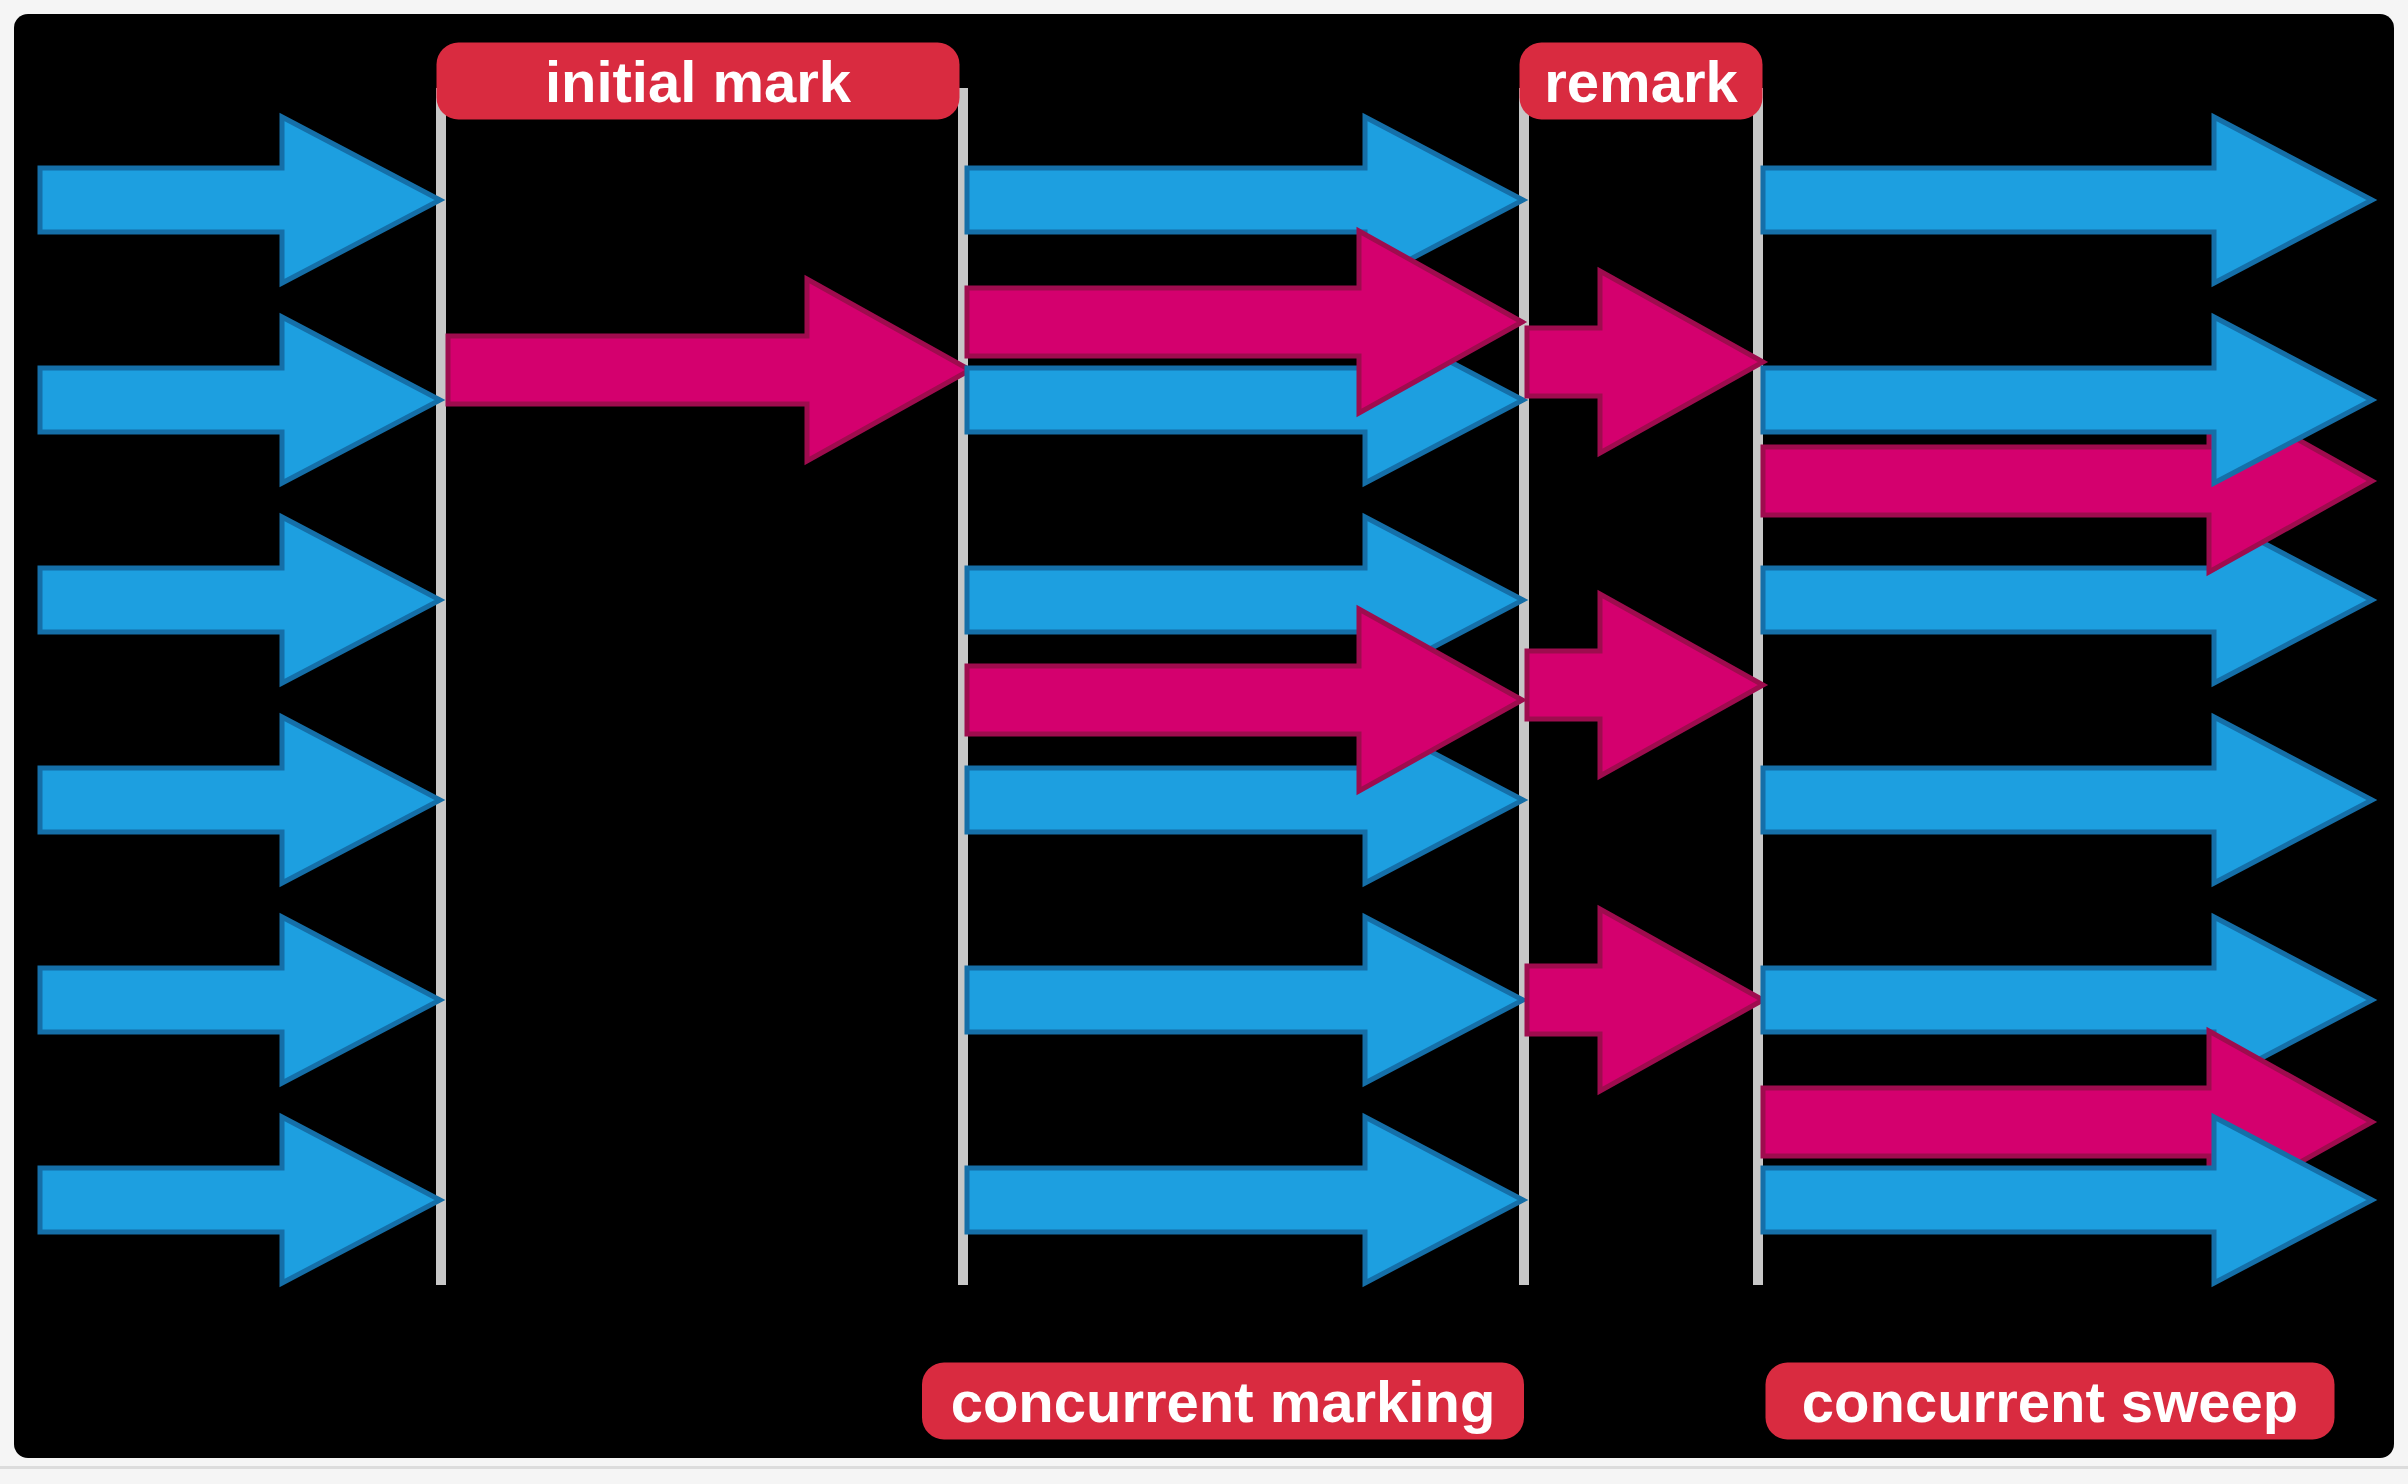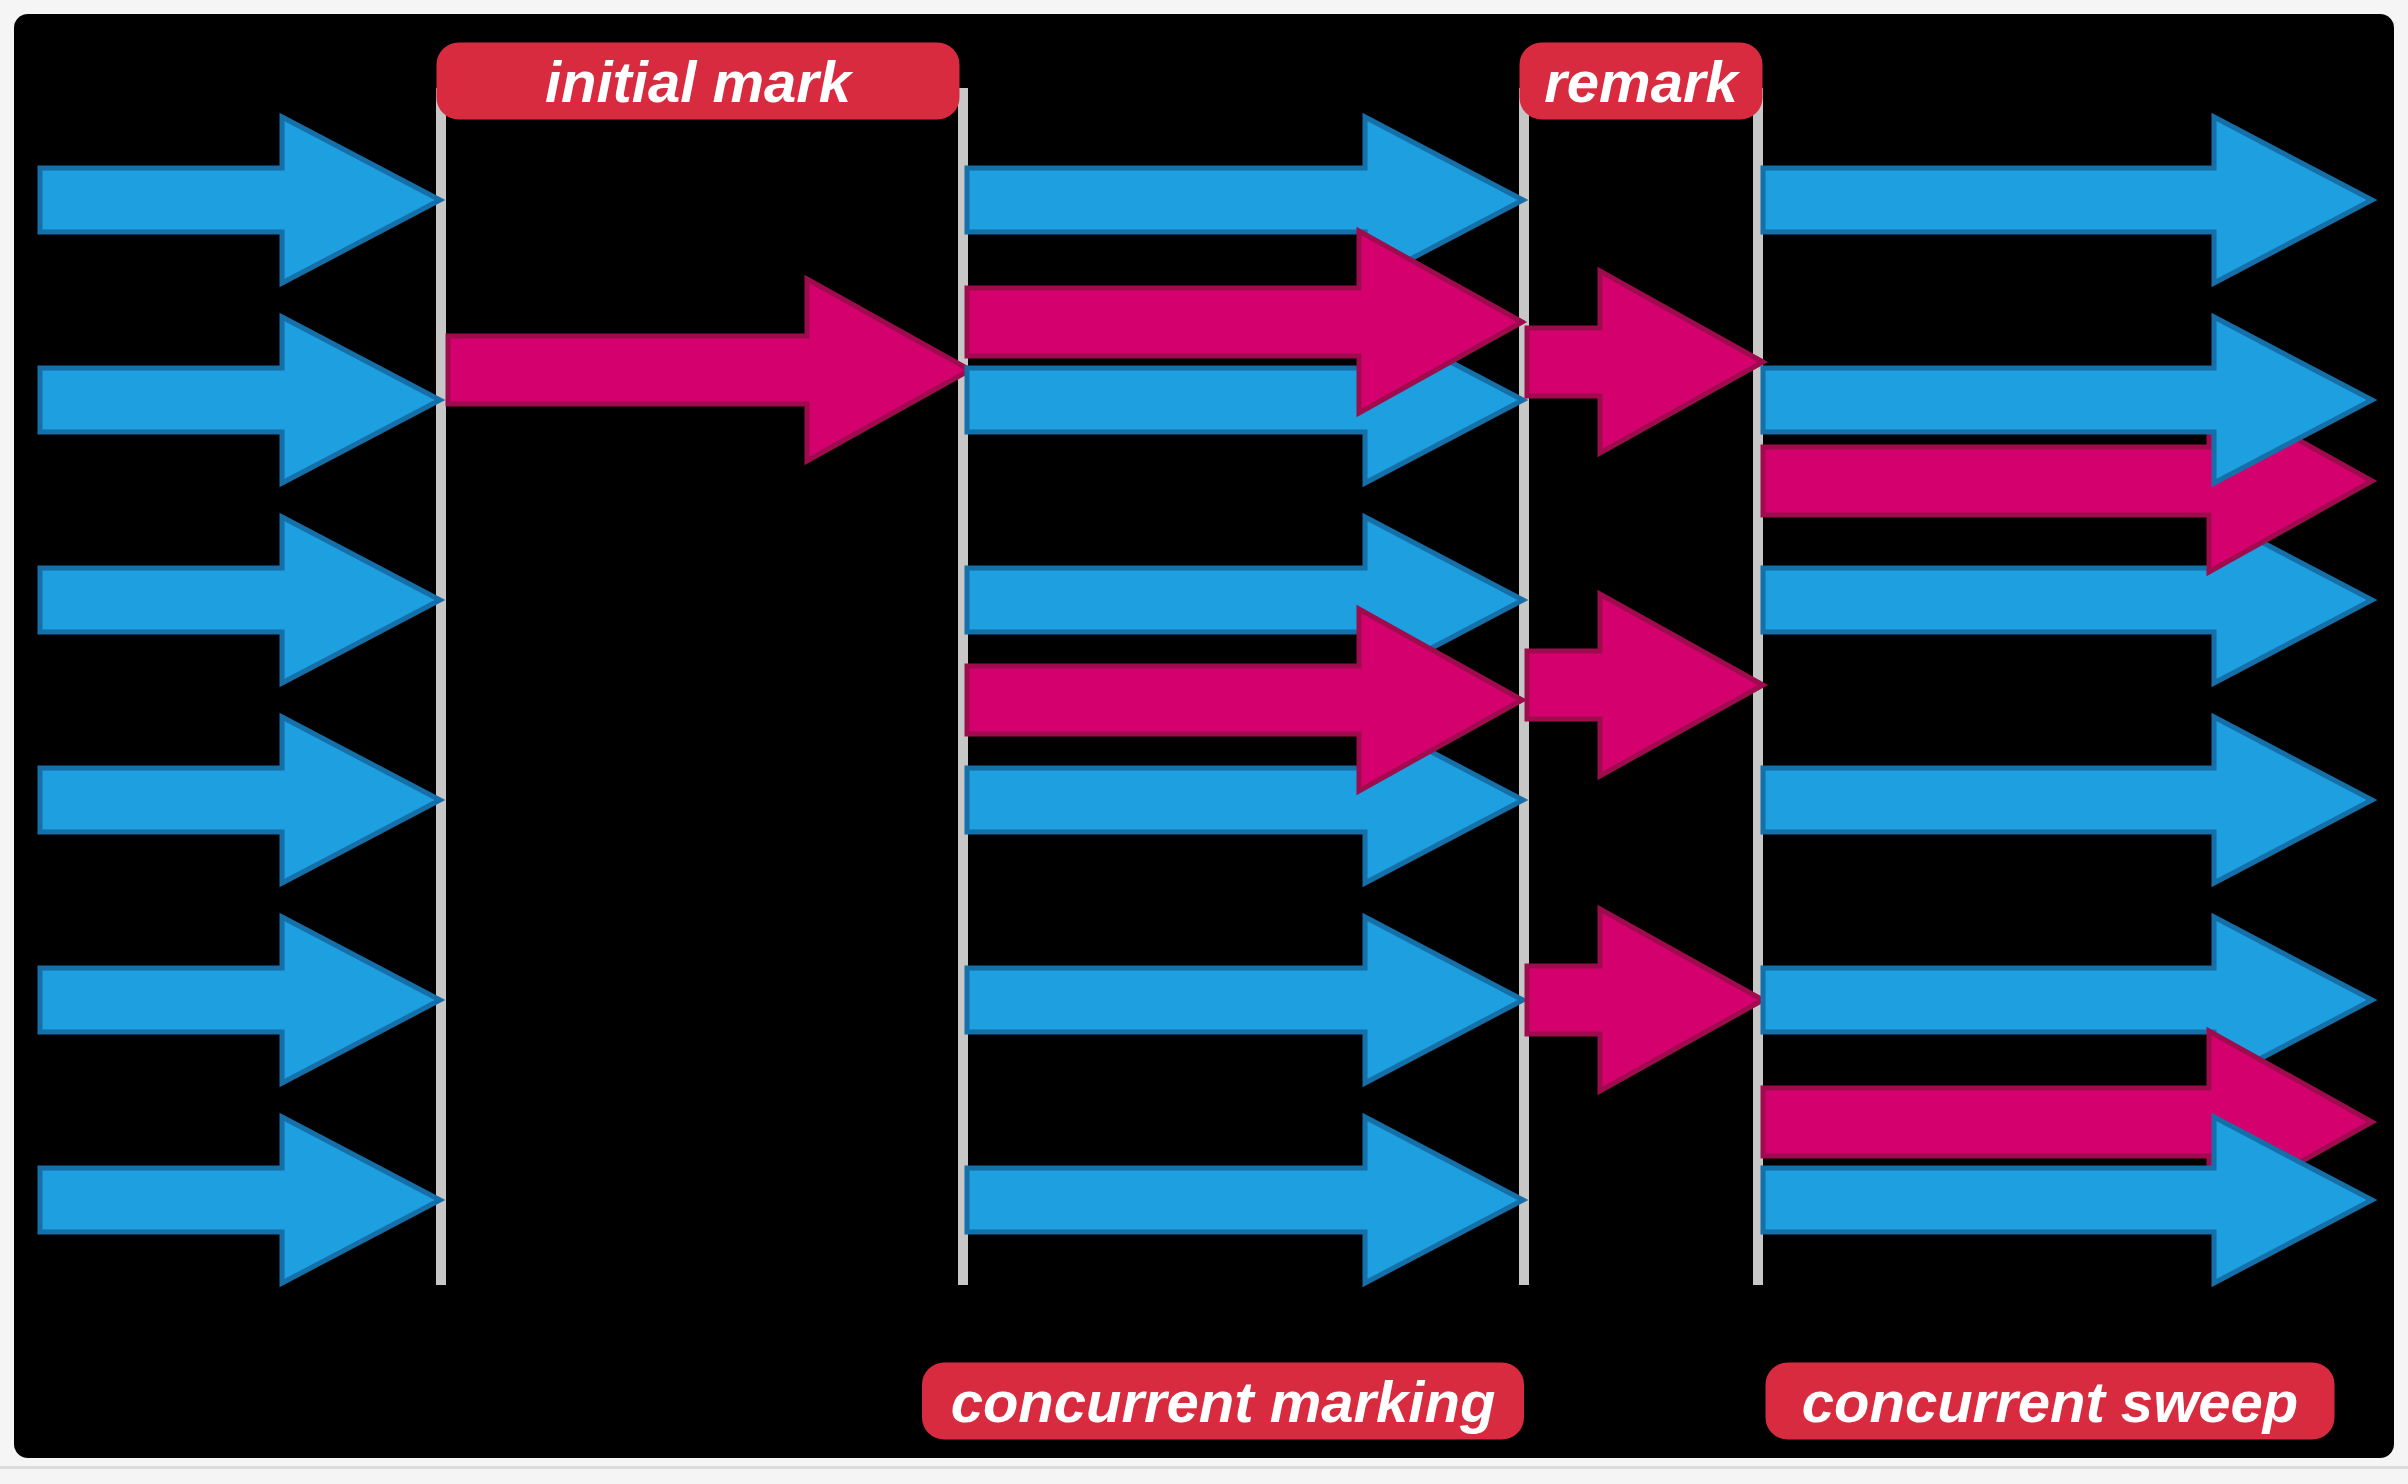--- a/index.html
+++ b/index.html
@@ -3,21 +3,20 @@
 <meta charset="utf-8">
 <style>
   html, body { margin: 0; padding: 0; background: #f5f5f5; }
   .stage {
     position: relative;
     width: 2408px;
     height: 1484px;
     background: #f5f5f5;
     overflow: hidden;
     font-family: "Liberation Sans", sans-serif;
-    font-style: italic;
   }
   .stage svg { position: absolute; left: 0; top: 0; }
   .badge-text {
     font-family: "Liberation Sans", sans-serif;
     font-weight: 700;
     font-size: 58px;
     fill: #ffffff;
   }
 </style>
 </head>

